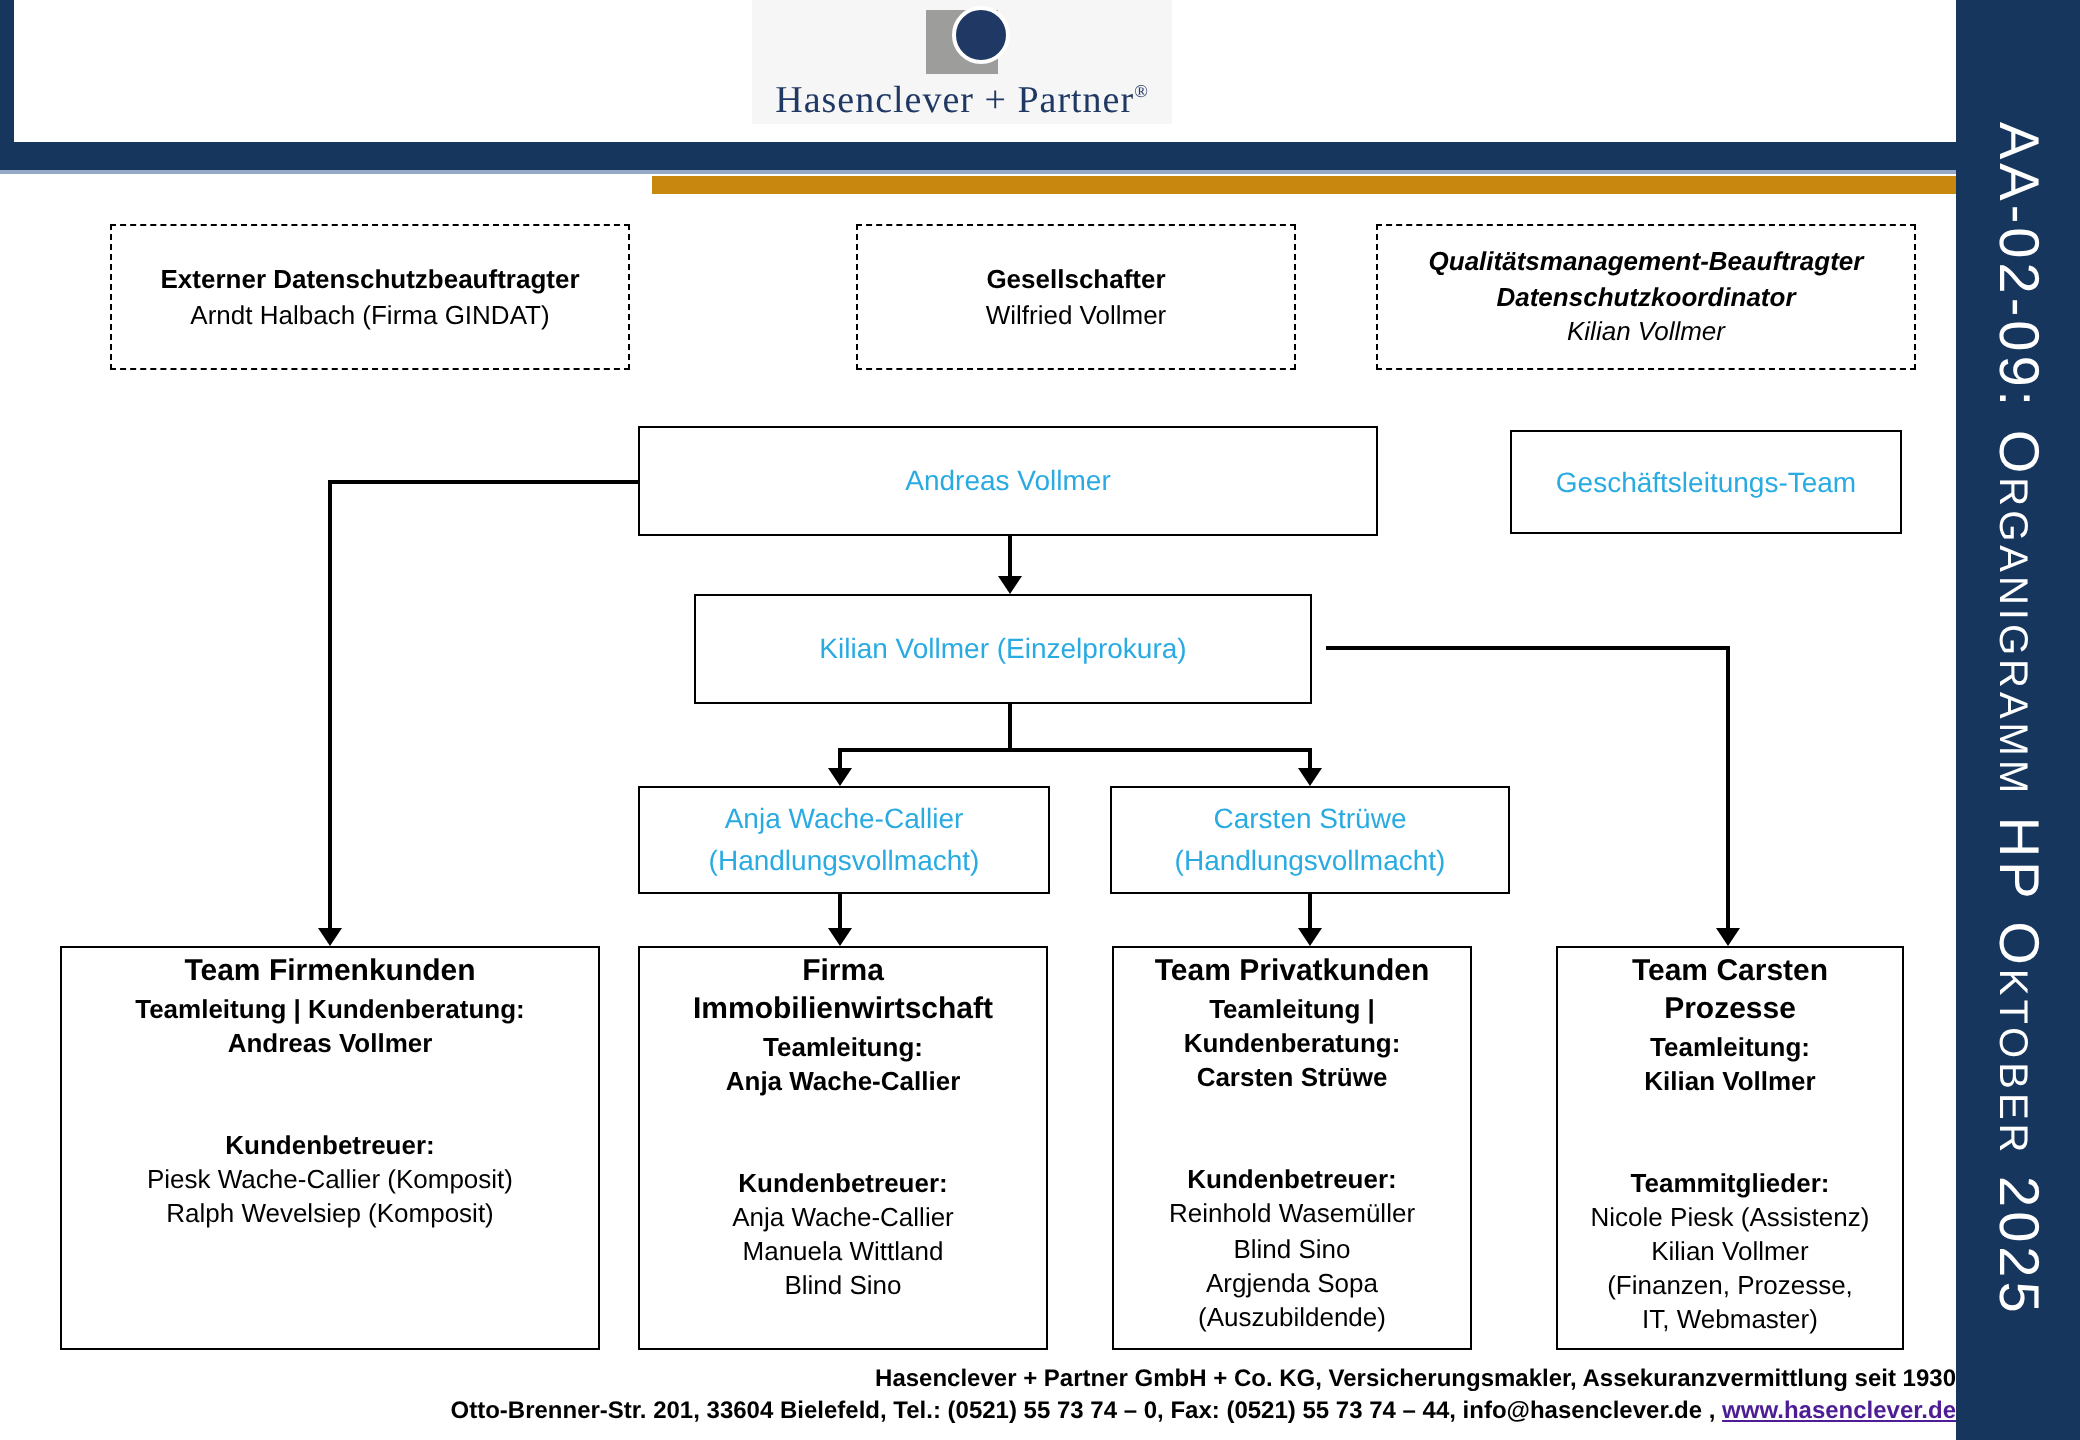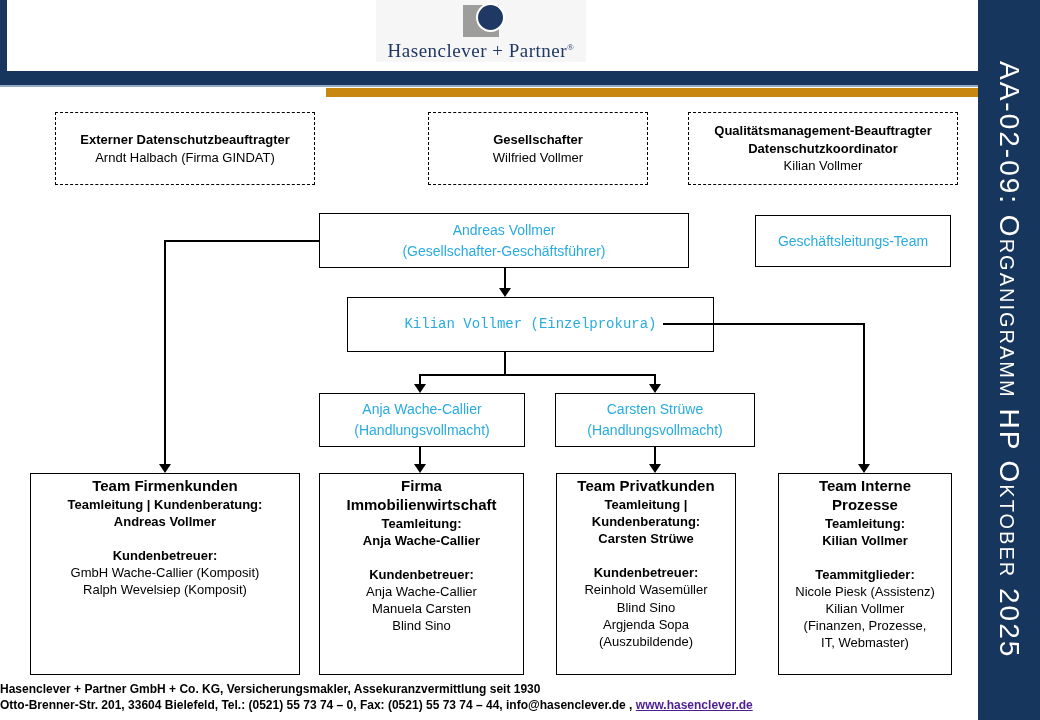--- a/index.html
+++ b/index.html
@@ -25,27 +25,27 @@
   
   .box{position:absolute;background:#fff;border:1.5px solid #000;box-sizing:border-box;
        display:flex;flex-direction:column;justify-content:center;align-items:center;text-align:center;}
   .dashed{border:1.5px dashed #000;}
   .small{font-size:13px;line-height:1.35;}
   .cyan{color:#29ABE2;font-size:14px;line-height:1.5;}
   .teambox{justify-content:flex-start;padding:3px 16px;font-size:13px;line-height:1.32;}
   .team-title{font-weight:bold;font-size:15px;line-height:1.25;}
   .narrow-title{width:165px;}
   .b{font-weight:bold;}
-  .gap-top{margin-top:17px;}
+  .gap-top{margin-top:34px;}
   
   .hline{position:absolute;height:2px;background:#000;}
   .vline{position:absolute;width:2px;background:#000;}
   .arrow{position:absolute;width:0;height:0;border-left:6px solid transparent;border-right:6px solid transparent;border-top:9px solid #000;}
   
-  .footer{left:0;top:681px;width:978px;text-align:left;font-size:12px;font-weight:bold;line-height:1.35;}
+  .footer{left:0;top:681px;width:978px;text-align:right;font-size:12px;font-weight:bold;line-height:1.35;}
   .footer a{color:#4c1d95;text-decoration:underline;}
 </style>
 </head>
 <body>
 
 <div class="abs left-strip"></div>
 <div class="abs logo-bg"></div>
 <div class="abs logo-square"></div>
 <div class="abs logo-circle"></div>
 <div class="abs brand"><span>Hasenclever + Partner</span><sup>®</sup></div>
@@ -58,34 +58,33 @@
 </div>
 
 <div class="box dashed small" style="left:55px;top:112px;width:260px;height:73px;">
   <div class="b">Externer Datenschutzbeauftragter</div>
   <div>Arndt Halbach (Firma GINDAT)</div>
 </div>
 <div class="box dashed small" style="left:428px;top:112px;width:220px;height:73px;">
   <div class="b">Gesellschafter</div>
   <div>Wilfried Vollmer</div>
 </div>
-<div class="box dashed small" style="left:688px;top:112px;width:270px;height:73px;">
+<div class="box dashed small" style="left:688px;top:112px;width:270px;height:73px;font-style:italic;">
   <div class="b">Qualitätsmanagement-Beauftragter</div>
   <div class="b">Datenschutzkoordinator</div>
   <div>Kilian Vollmer</div>
 </div>
 
 <div class="box cyan" style="left:319px;top:213px;width:370px;height:55px;">
   <div>Andreas Vollmer</div>
-  <div>(Gesellschafter-Geschäftsführer)</div>
 </div>
 <div class="box cyan" style="left:755px;top:215px;width:196px;height:52px;">
   <div>Geschäftsleitungs-Team</div>
 </div>
-<div class="box cyan" style="left:347px;top:297px;width:367px;height:55px;font-family:Liberation Mono, monospace;">
+<div class="box cyan" style="left:347px;top:297px;width:309px;height:55px;">
   <div>Kilian Vollmer (Einzelprokura)</div>
 </div>
 <div class="box cyan" style="left:319px;top:393px;width:206px;height:54px;">
   <div>Anja Wache-Callier</div>
   <div>(Handlungsvollmacht)</div>
 </div>
 <div class="box cyan" style="left:555px;top:393px;width:200px;height:54px;">
   <div>Carsten Strüwe</div>
   <div>(Handlungsvollmacht)</div>
 </div>
@@ -111,46 +110,46 @@
 <div class="vline" style="left:419px;top:447px;height:18px;"></div>
 <div class="arrow" style="left:414px;top:464px;"></div>
 <div class="vline" style="left:654px;top:447px;height:18px;"></div>
 <div class="arrow" style="left:649px;top:464px;"></div>
 
 <div class="box teambox" style="left:30px;top:473px;width:270px;height:202px;">
   <div class="team-title">Team Firmenkunden</div>
   <div class="b">Teamleitung | Kundenberatung:</div>
   <div class="b">Andreas Vollmer</div>
   <div class="b gap-top">Kundenbetreuer:</div>
-  <div>GmbH Wache-Callier (Komposit)</div>
+  <div>Piesk Wache-Callier (Komposit)</div>
   <div>Ralph Wevelsiep (Komposit)</div>
 </div>
 
 <div class="box teambox" style="left:319px;top:473px;width:205px;height:202px;">
   <div class="team-title narrow-title">Firma Immobilienwirtschaft</div>
   <div class="b">Teamleitung:</div>
   <div class="b">Anja Wache-Callier</div>
   <div class="b gap-top">Kundenbetreuer:</div>
   <div>Anja Wache-Callier</div>
-  <div>Manuela Carsten</div>
+  <div>Manuela Wittland</div>
   <div>Blind Sino</div>
 </div>
 
 <div class="box teambox" style="left:556px;top:473px;width:180px;height:202px;">
   <div class="team-title">Team Privatkunden</div>
   <div class="b">Teamleitung | Kundenberatung:</div>
   <div class="b">Carsten Strüwe</div>
   <div class="b gap-top">Kundenbetreuer:</div>
   <div>Reinhold Wasemüller</div>
   <div>Blind Sino</div>
   <div>Argjenda Sopa (Auszubildende)</div>
 </div>
 
 <div class="box teambox" style="left:778px;top:473px;width:174px;height:202px;">
-  <div class="team-title">Team Interne Prozesse</div>
+  <div class="team-title">Team Carsten Prozesse</div>
   <div class="b">Teamleitung:</div>
   <div class="b">Kilian Vollmer</div>
   <div class="b gap-top">Teammitglieder:</div>
   <div>Nicole Piesk (Assistenz)</div>
   <div>Kilian Vollmer (Finanzen, Prozesse, IT, Webmaster)</div>
 </div>
 
 <div class="abs footer">
   <div>Hasenclever + Partner GmbH + Co. KG, Versicherungsmakler, Assekuranzvermittlung seit 1930</div>
   <div><span>Otto-Brenner-Str. 201, 33604 Bielefeld, Tel.: (0521) 55 73 74 – 0, Fax: (0521) 55 73 74 – 44, info@hasenclever.de , </span><a href="#">www.hasenclever.de</a></div>

